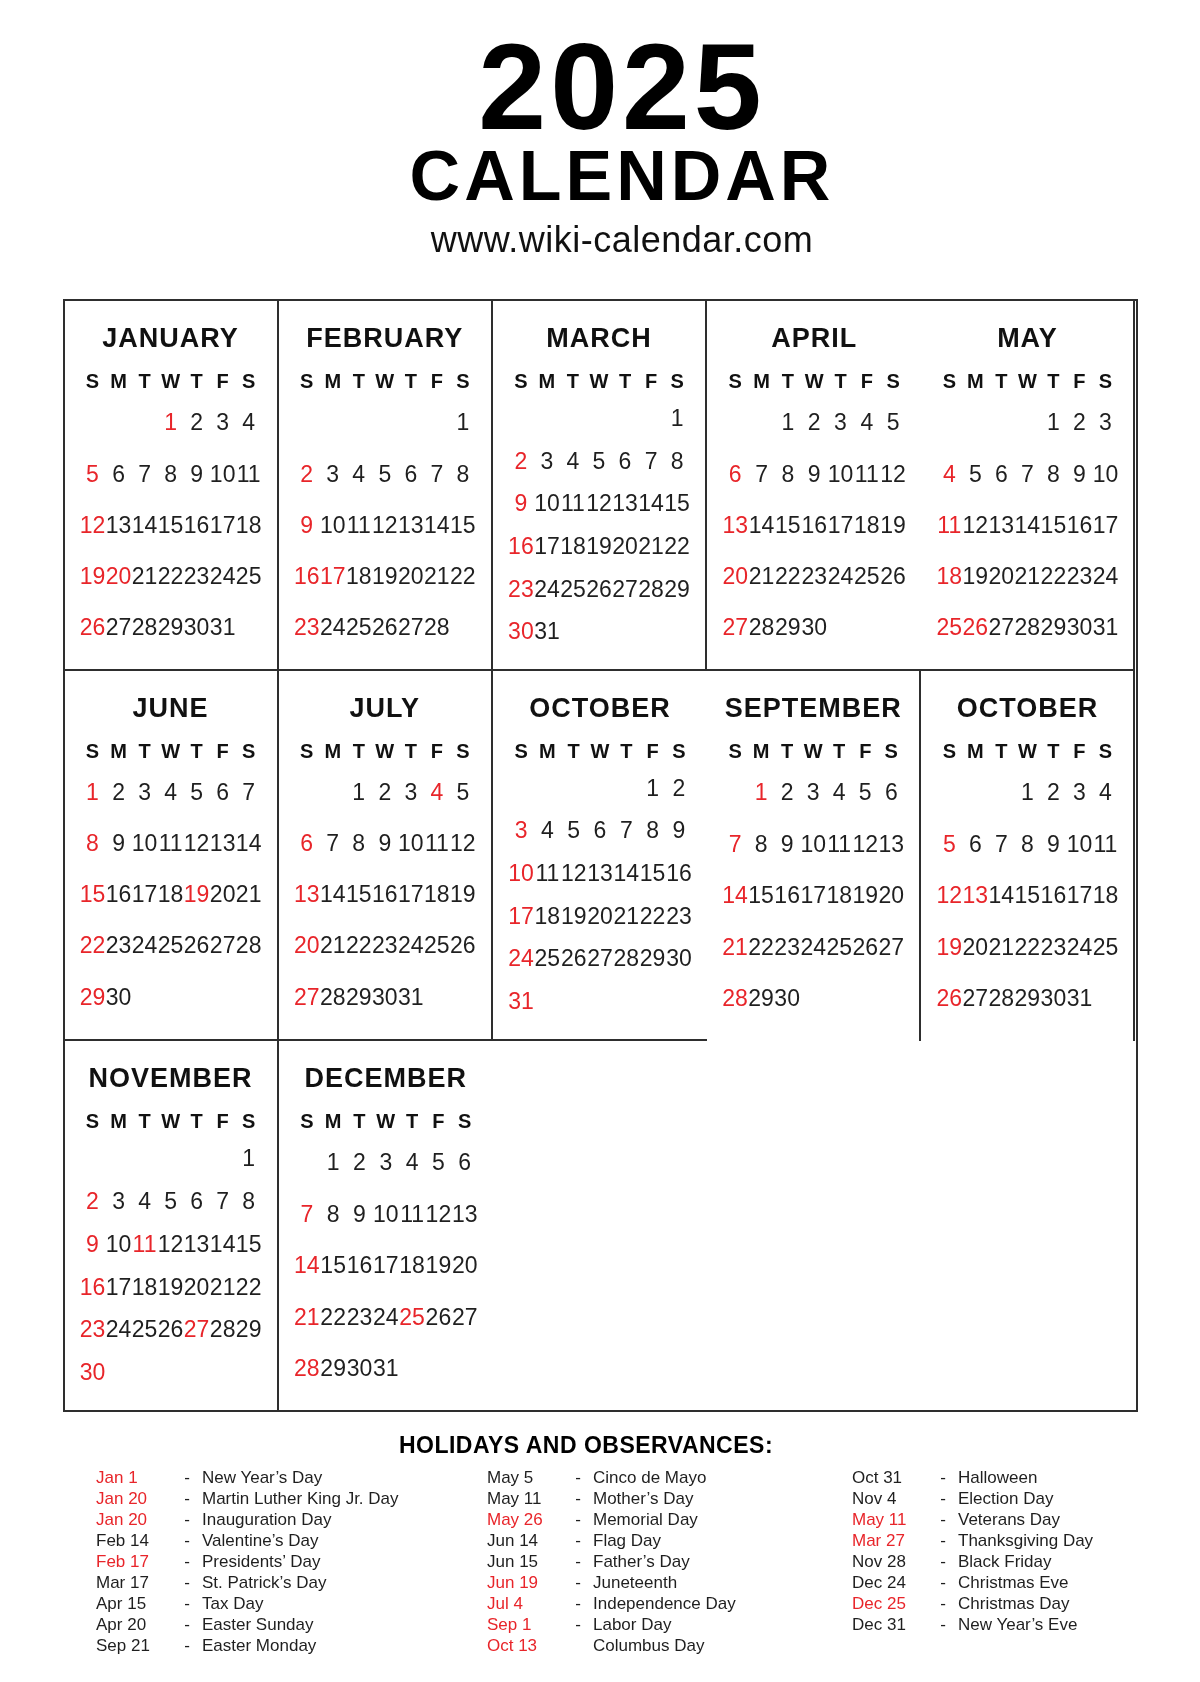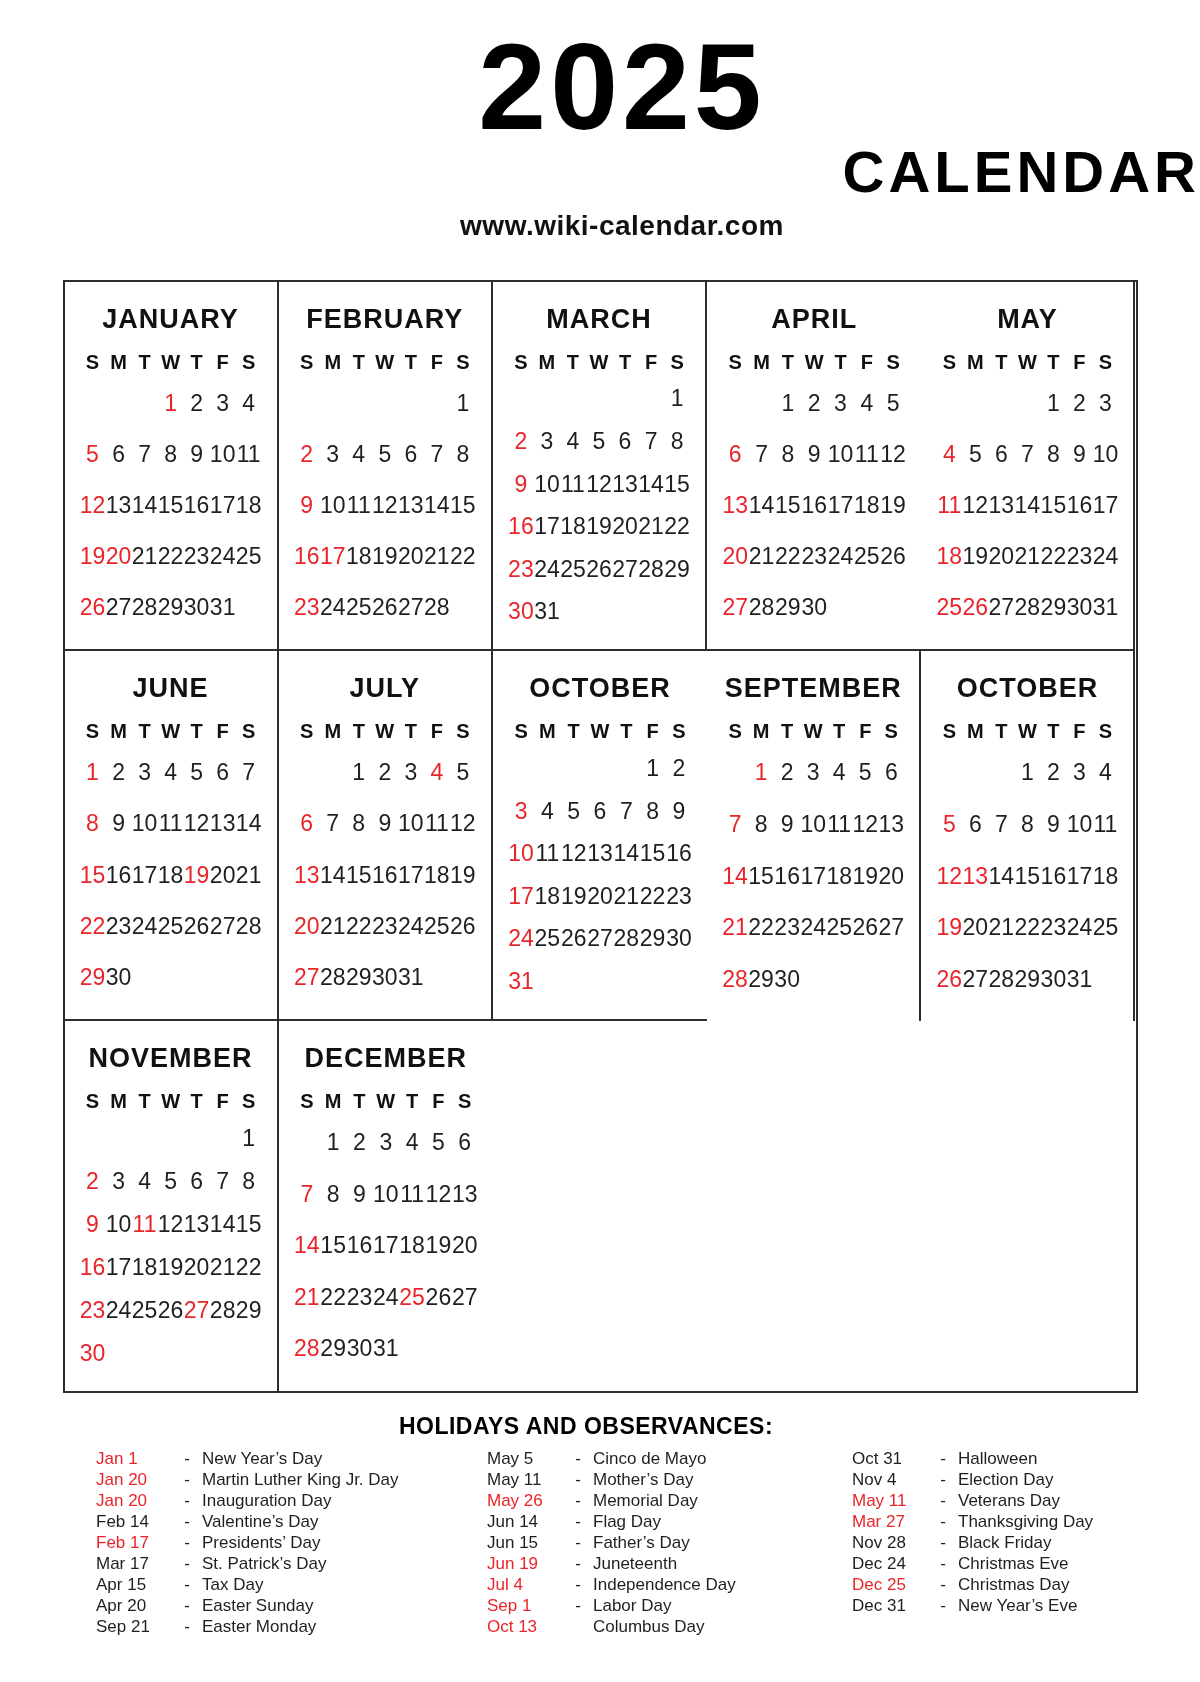--- a/index.html
+++ b/index.html
@@ -8,22 +8,22 @@
     --line:#2e2e2e;
   }
   *{margin:0;padding:0;box-sizing:border-box;}
   html,body{background:#fff;}
   body{font-family:"Liberation Sans",sans-serif;color:var(--ink);}
   .page{width:1200px;height:1682px;background:#fff;overflow:hidden;position:relative;}
 
   
   .masthead{text-align:center;padding-top:26px;padding-left:44px;}
   .year-title{font-size:122px;line-height:1;font-weight:bold;letter-spacing:4px;color:#000;}
-  .calendar-title{font-size:58px;line-height:.82;font-weight:bold;letter-spacing:4px;color:#000;text-align:right;}
-  .site-url{font-size:28px;margin-top:14px;letter-spacing:.5px;color:#111;font-weight:bold;}
+  .calendar-title{font-size:70px;line-height:.82;font-weight:bold;letter-spacing:4px;color:#000;}
+  .site-url{font-size:36px;margin-top:14px;letter-spacing:.5px;color:#111;}
 
   
   .months-grid{
     width:1075px;height:1113px;margin:38px auto 0;
     border:2px solid var(--line);
     display:grid;grid-template-columns:repeat(5,1fr);grid-template-rows:repeat(3,1fr);
   }
   .month{border-right:2px solid var(--line);border-bottom:2px solid var(--line);
     display:flex;flex-direction:column;padding:14px 15px 10px;}
   .month:nth-child(4n){border-right:none;}

